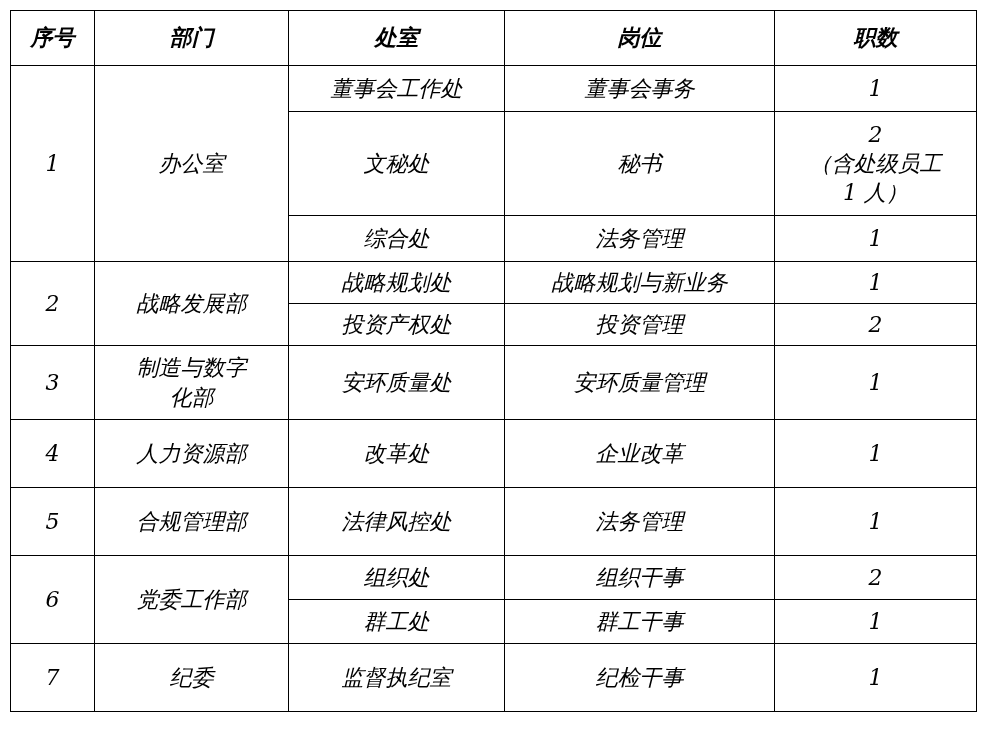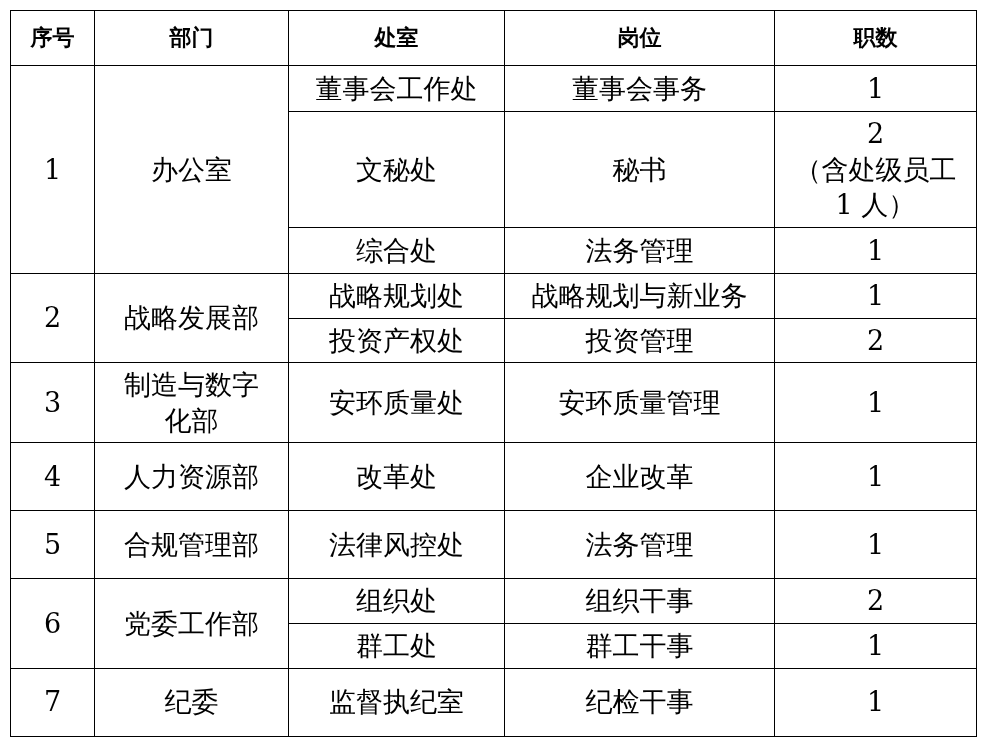--- a/index.html
+++ b/index.html
@@ -19,26 +19,27 @@
     height: 742px;
     position: relative;
     box-sizing: border-box;
     padding: 8px 8px 8px 8px;
   }
   table.roster {
     border-collapse: collapse;
     table-layout: fixed;
     width: 966px;
     margin: 2px 13px 0 2px;
+    font-style: italic;
   }
   table.roster td, table.roster th {
     border: 1px solid #000000;
     text-align: center;
     vertical-align: middle;
-    font-size: 27px;
+    font-size: 22px;
     line-height: 1.32;
     padding: 4px 2px;
     font-weight: normal;
   }
   table.roster thead th {
     font-weight: bold;
     font-size: 22px;
     height: 46px;
   }
   col.c-idx    { width: 84px; }

